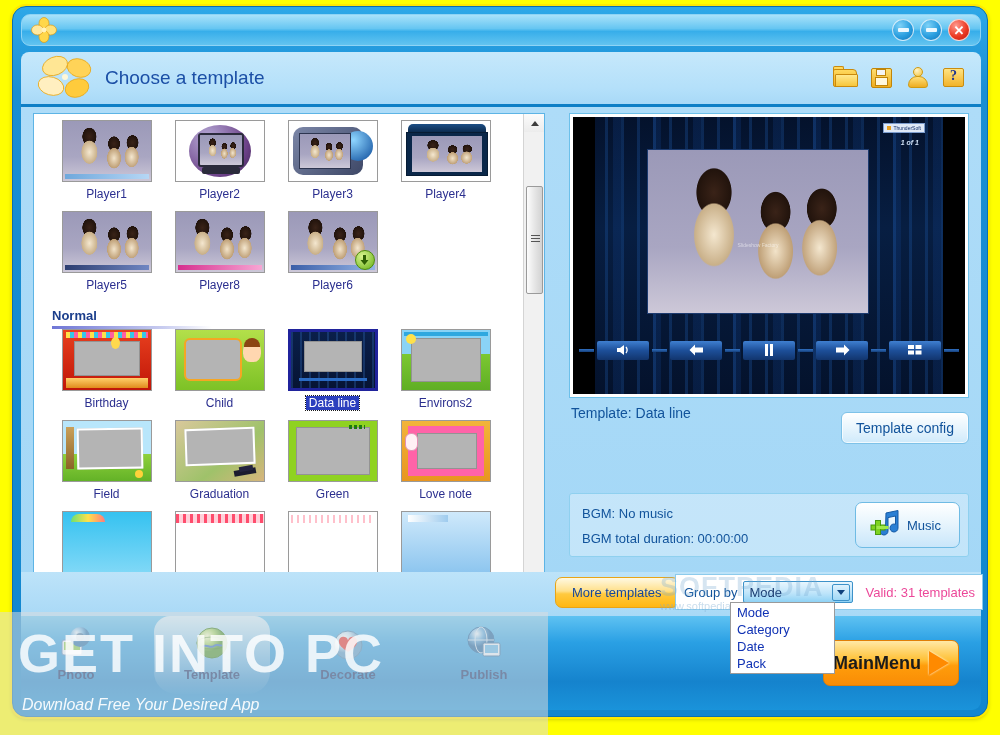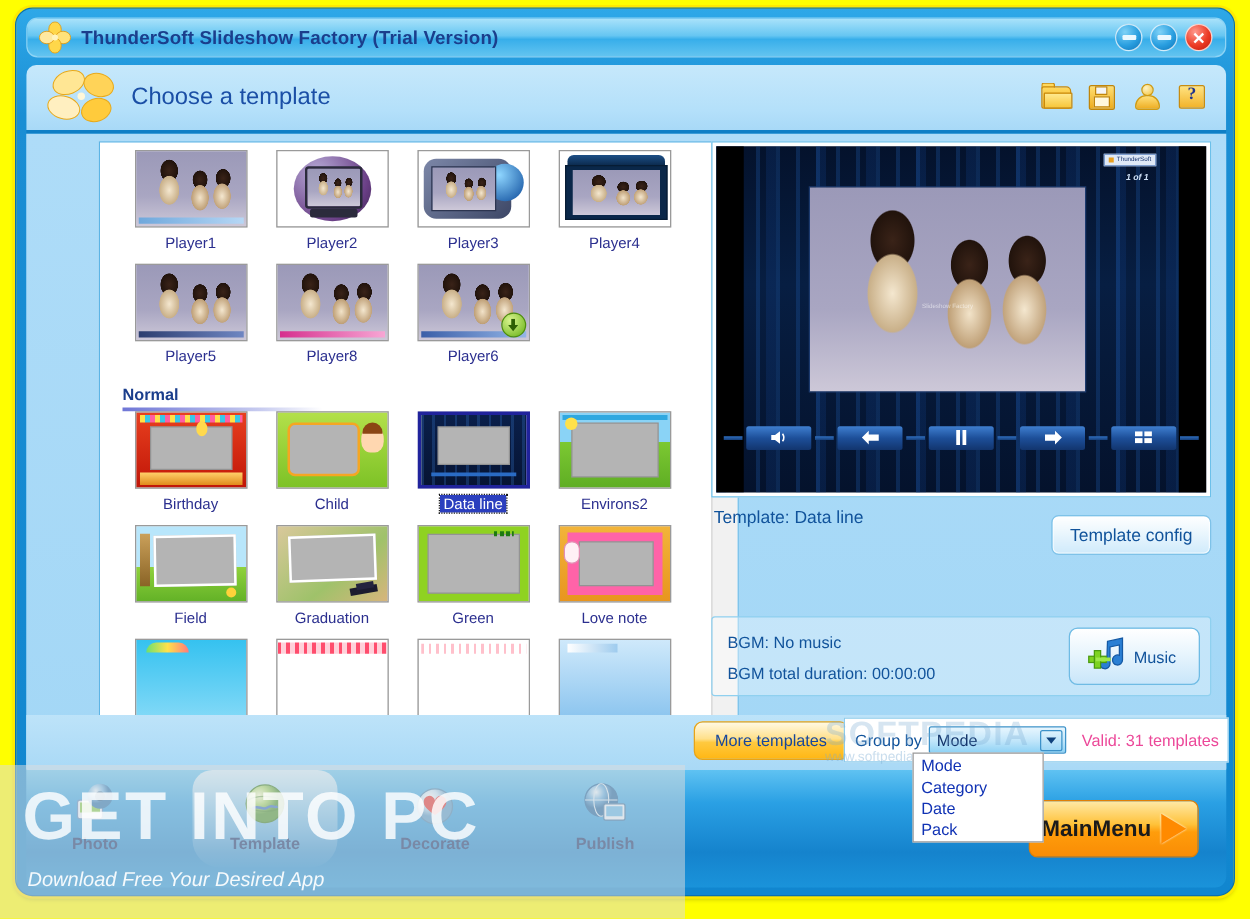--- a/index.html
+++ b/index.html
@@ -114,21 +114,20 @@
     background: linear-gradient(180deg, #aedcf8 0%, #a3d7f6 100%);
   }
 
   
   .tpl-panel {
     position: absolute; left: 12px; top: 6px;
     width: 512px; height: 573px;
     background: #ffffff;
     border: 1px solid #5db4e5;
     overflow: hidden;
-    margin-left: 46px;
   }
   .tpl-scrollview {
     position: absolute; left: 0; top: 0; width: 490px; height: 100%;
     overflow: hidden;
   }
   .tpl-grid {
     display: flex; flex-wrap: wrap;
     padding: 6px 0 0 16px;
   }
   .tpl-cell {
@@ -394,21 +393,20 @@
         <svg viewBox="0 0 26 26" width="26" height="26">
           <g>
             <ellipse cx="13" cy="6.5" rx="5" ry="6" fill="#ffd74a" stroke="#e09b12" stroke-width="0.7"></ellipse>
             <ellipse cx="19.5" cy="13" rx="6" ry="5" fill="#ffe27a" stroke="#e09b12" stroke-width="0.7"></ellipse>
             <ellipse cx="13" cy="19.5" rx="5" ry="6" fill="#ffd74a" stroke="#e09b12" stroke-width="0.7"></ellipse>
             <ellipse cx="6.5" cy="13" rx="6" ry="5" fill="#ffe9a0" stroke="#e09b12" stroke-width="0.7"></ellipse>
             <circle cx="13" cy="13" r="2.4" fill="#fff3bf"></circle>
           </g>
         </svg>
       </div>
-      <div class="title-text">ThunderSoft Slideshow Factory (Trial Version)</div>
       <div class="tb-buttons">
         <div class="tb-btn min">
             <div class="glyph-bar"></div>
           </div>
         <div class="tb-btn max">
             <div class="glyph-bar"></div>
           </div>
         <div class="tb-btn close">
             <span class="glyph-x">✕</span>
           </div>

